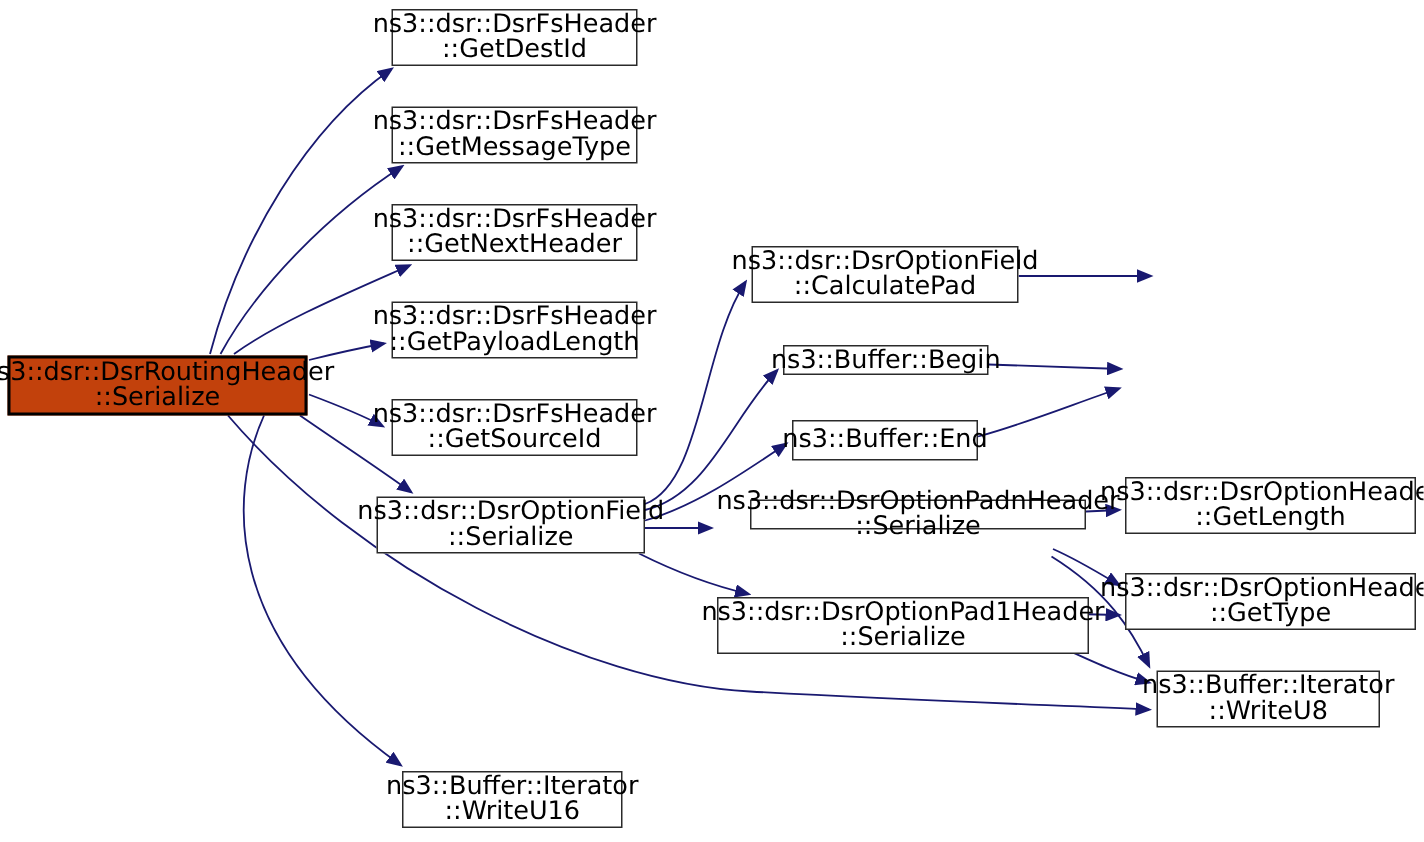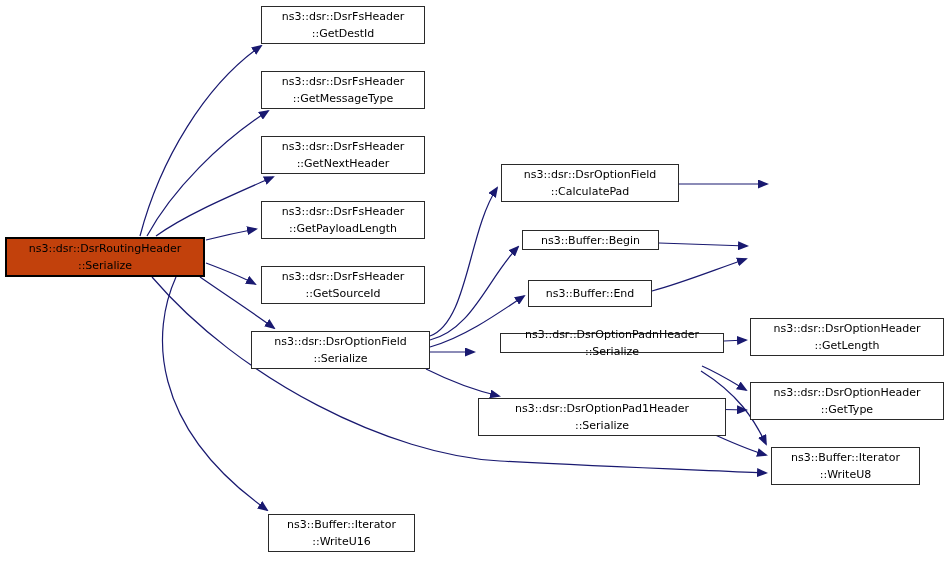--- a/index.html
+++ b/index.html
@@ -9,21 +9,21 @@
     font-family:"DejaVu Sans", sans-serif;
     overflow:hidden;
   }
   #canvas { position:relative; width:949px; height:561px; }
   #edges { position:absolute; left:0; top:0; width:949px; height:561px; z-index:1; }
   .node {
     position:absolute; z-index:2; box-sizing:border-box;
     background:#ffffff; border:1px solid #2a2a2a;
     display:flex; align-items:center; justify-content:center;
     text-align:center; white-space:pre-line;
-    font-size:11px; line-height:17px; color:#000;
+    font-size:17px; line-height:17px; color:#000;
     cursor:pointer;
   }
   .node.root { background:#c2410c; border:2px solid #000000; }
   .edge { fill:none; stroke:#191970; stroke-width:1.2px; }
 </style>
 </head>
 <body>
 
 <div id="canvas">
 

